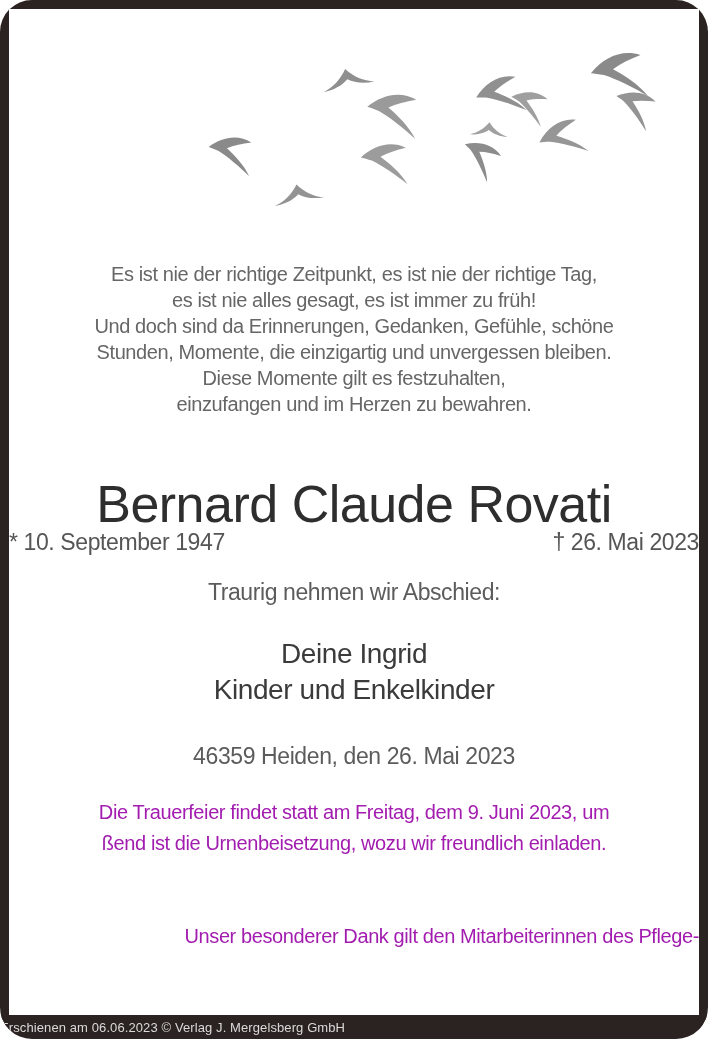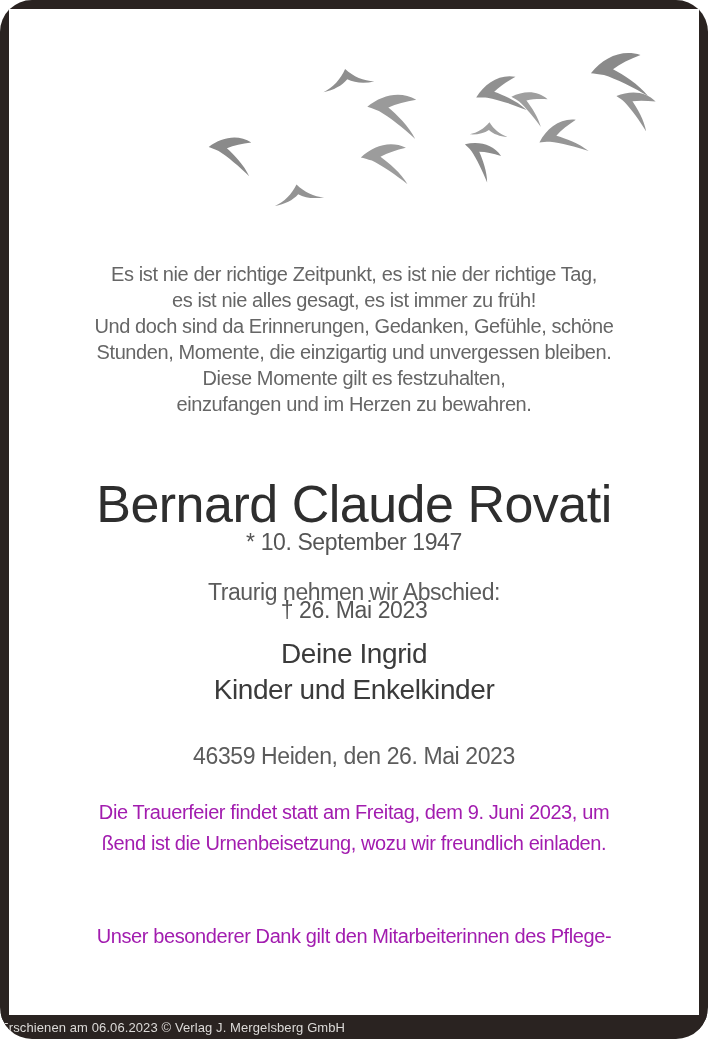--- a/index.html
+++ b/index.html
@@ -23,28 +23,28 @@
   .birds{position:absolute;left:0;top:30px;width:708px;height:220px;}
   
   .tblock{position:absolute;left:9px;right:9px;text-align:center;}
   .poem{top:261px;font-size:20px;line-height:26px;color:#666666;letter-spacing:-0.4px;}
   .name{
     top:464px;margin:12px;font-weight:400;font-size:52px;line-height:56px;
     color:#2e2e2e;letter-spacing:-0.5px;white-space:nowrap;
   }
   .dates{
     top:527px;font-size:23px;line-height:30px;color:#555555;letter-spacing:-0.4px;
-    display:flex;justify-content:space-between;gap:38px;flex-direction:column;
+    display:flex;justify-content:space-between;gap:38px;
   }
   .intro{top:577px;font-size:23px;line-height:30px;color:#5c5c5c;letter-spacing:-0.4px;}
   .mourners{top:636px;font-size:28px;line-height:36px;color:#3b3b3b;letter-spacing:-0.4px;}
   .place{top:741px;font-size:23px;line-height:30px;color:#5c5c5c;letter-spacing:-0.4px;}
   .para{font-size:20px;line-height:31px;color:#a21caf;letter-spacing:-0.4px;}
   .funeral{top:797px;}
-  .thanks{top:921px;}
+  .thanks{top:921px;text-align:right;}
 </style>
 </head>
 <body>
 
 <div class="page">
 
   <svg class="birds" id="birds-svg" viewBox="0 0 708 220" xmlns="http://www.w3.org/2000/svg">
     <defs>
       <path id="bird-glide" d="M-21,-4 C-12,-13 0,-17 11,-12 C4,-10 -2,-8 -7,-5 C-1,-1 8,6 13,14 C5,8 -6,1 -13,-2 C-16,-3 -19,-3.5 -21,-4 Z"></path>
       <path id="bird-vee" d="M0,-7 C-5,0 -12,5 -20,7 C-12,7 -5,5 0,1 C5,5 12,7 20,7 C12,5 5,0 0,-7 Z"></path>

